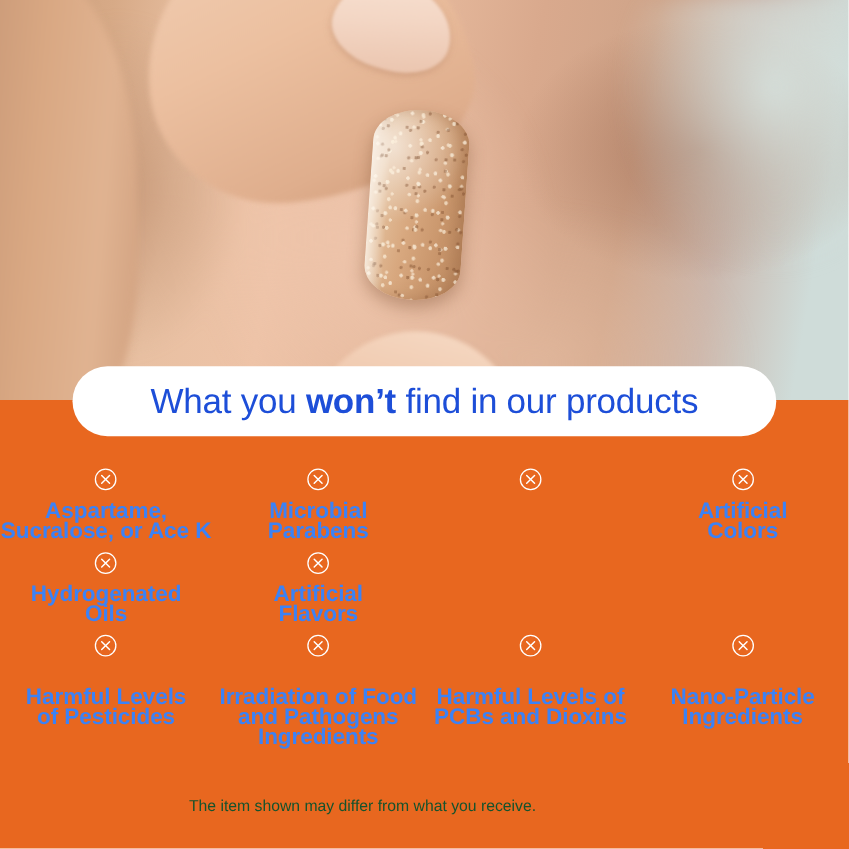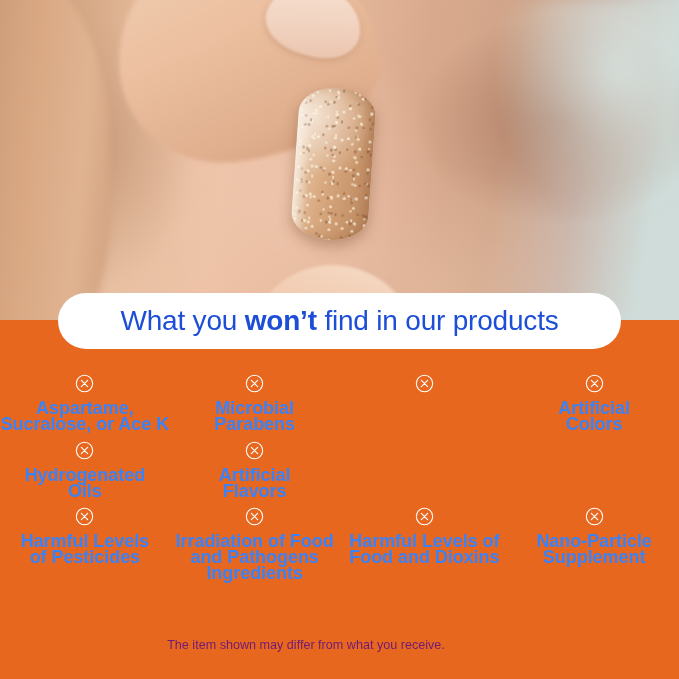--- a/index.html
+++ b/index.html
@@ -185,21 +185,21 @@
     width: 679px;
   }
   .cell {
     width: 169.75px;
     display: flex;
     flex-direction: column;
     align-items: center;
     padding-top: 2px;
   }
   .row-2 .cell { padding-top: 9px; }
-  .row-3 .cell { padding-top: 8px; }
+  .row-3 .cell { padding-top: 8px; gap: 16px; }
 
   .x-icon {
     width: 19px;
     height: 19px;
     display: block;
     margin-bottom: 8px;
   }
   .cell-label {
     color: #3b82f6;
     font-size: 18px;
@@ -210,24 +210,23 @@
     white-space: pre-line;
   }
 
   
   .footnote {
     position: absolute;
     left: 0;
     top: 638px;
     width: 580px;
     text-align: center;
-    color: #701a75;
+    color: #14532d;
     font-size: 12.6px;
     font-weight: 400;
-    margin-left: 16px;
   }
 </style>
 </head>
 <body>
 
 <div id="root">
 
   <div class="photo">
     <div class="photo-bg-blur"></div>
     <div class="finger-left"></div>
@@ -317,29 +316,29 @@
         <div class="cell-label">Irradiation of Food
 and Pathogens
 Ingredients</div>
       </div>
       <div class="cell">
         <svg class="x-icon" viewBox="0 0 20 20">
           <circle cx="10" cy="10" r="8.6" fill="none" stroke="#ffffff" stroke-width="1.1"></circle>
           <path d="M6.7 6.7 L13.3 13.3 M13.3 6.7 L6.7 13.3" stroke="#ffffff" stroke-width="1.25" stroke-linecap="round"></path>
         </svg>
         <div class="cell-label">Harmful Levels of
-Food and Dioxins</div>
+PCBs and Dioxins</div>
       </div>
       <div class="cell">
         <svg class="x-icon" viewBox="0 0 20 20">
           <circle cx="10" cy="10" r="8.6" fill="none" stroke="#ffffff" stroke-width="1.1"></circle>
           <path d="M6.7 6.7 L13.3 13.3 M13.3 6.7 L6.7 13.3" stroke="#ffffff" stroke-width="1.25" stroke-linecap="round"></path>
         </svg>
         <div class="cell-label">Nano-Particle
-Supplement</div>
+Ingredients</div>
       </div>
     </div>
 
   </div>
 
   <div class="footnote">The item shown may differ from what you receive.</div>
 
 </div>
 
 </body></html>

